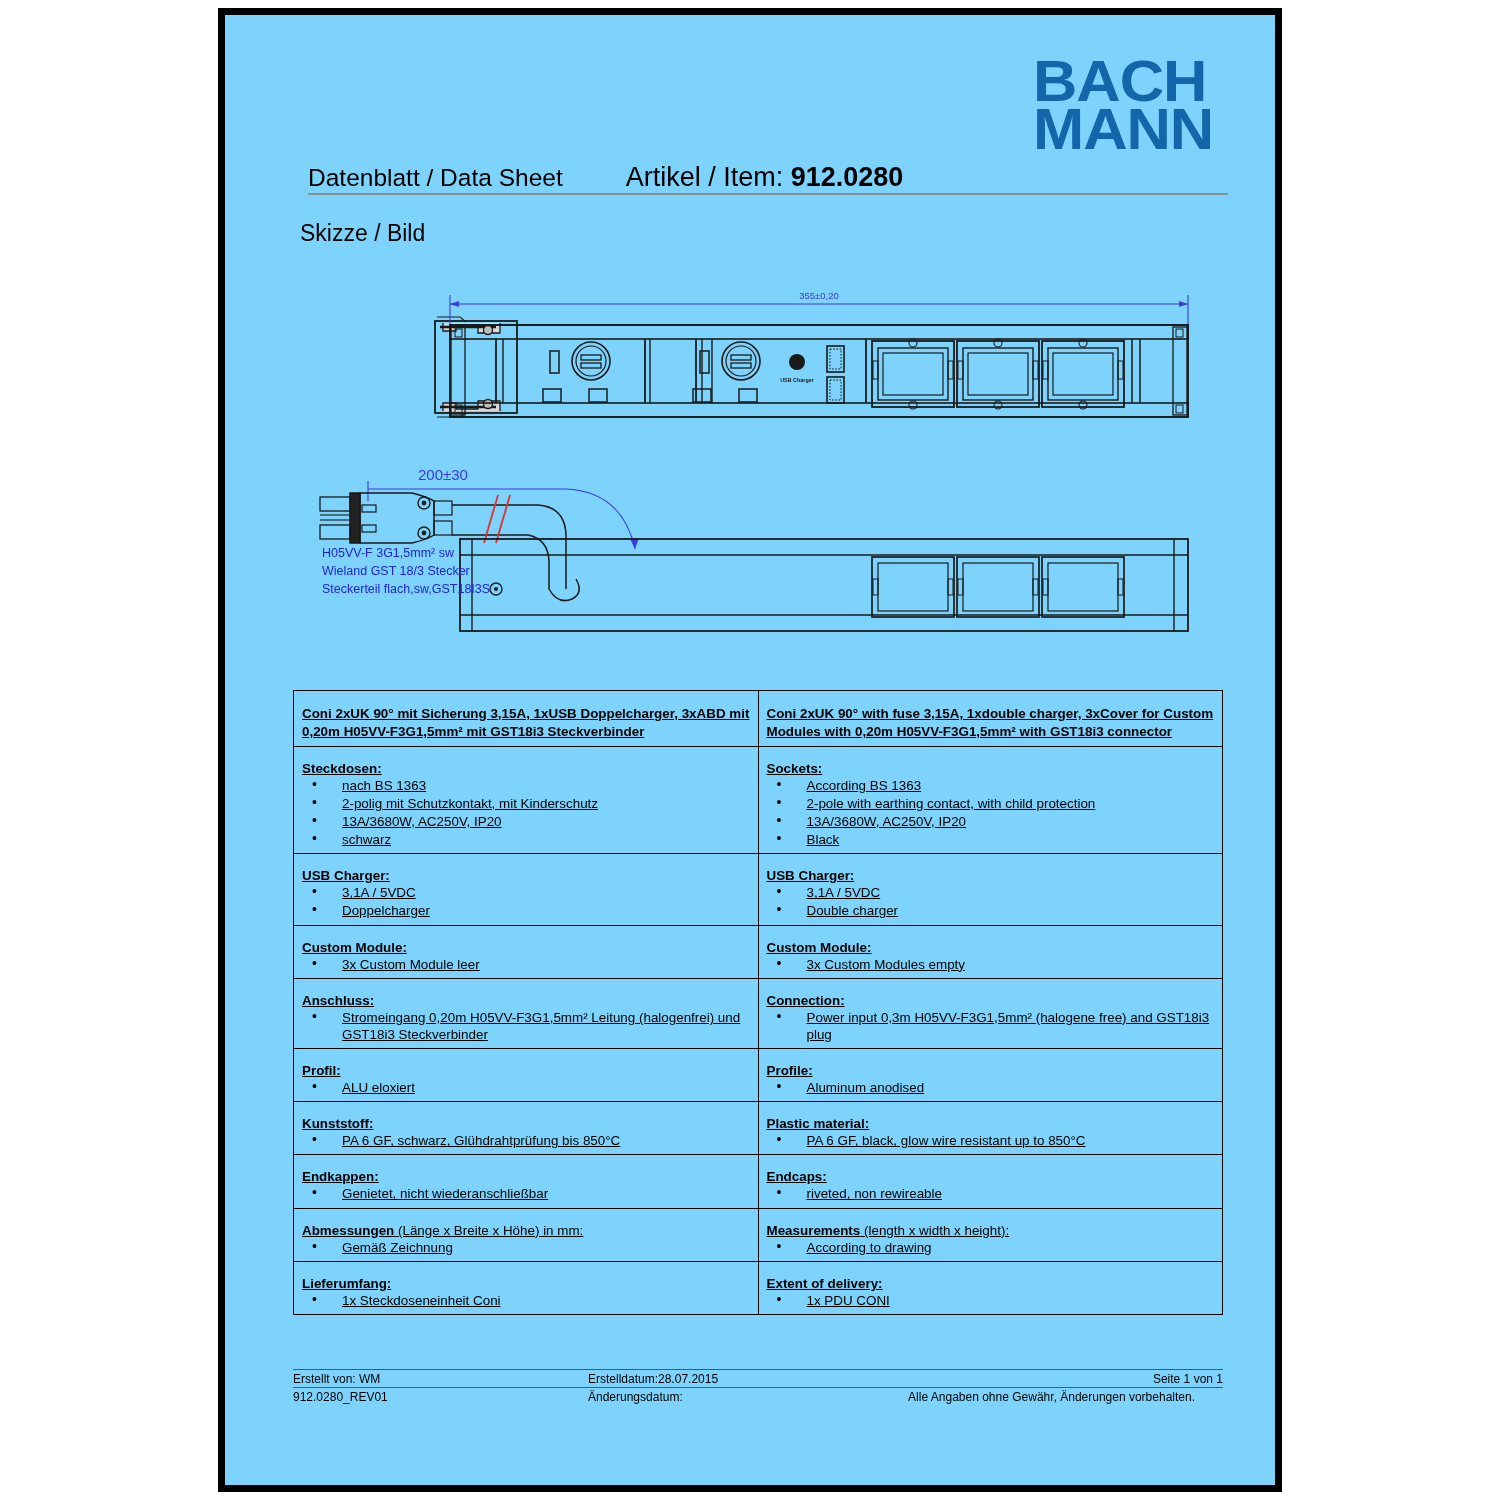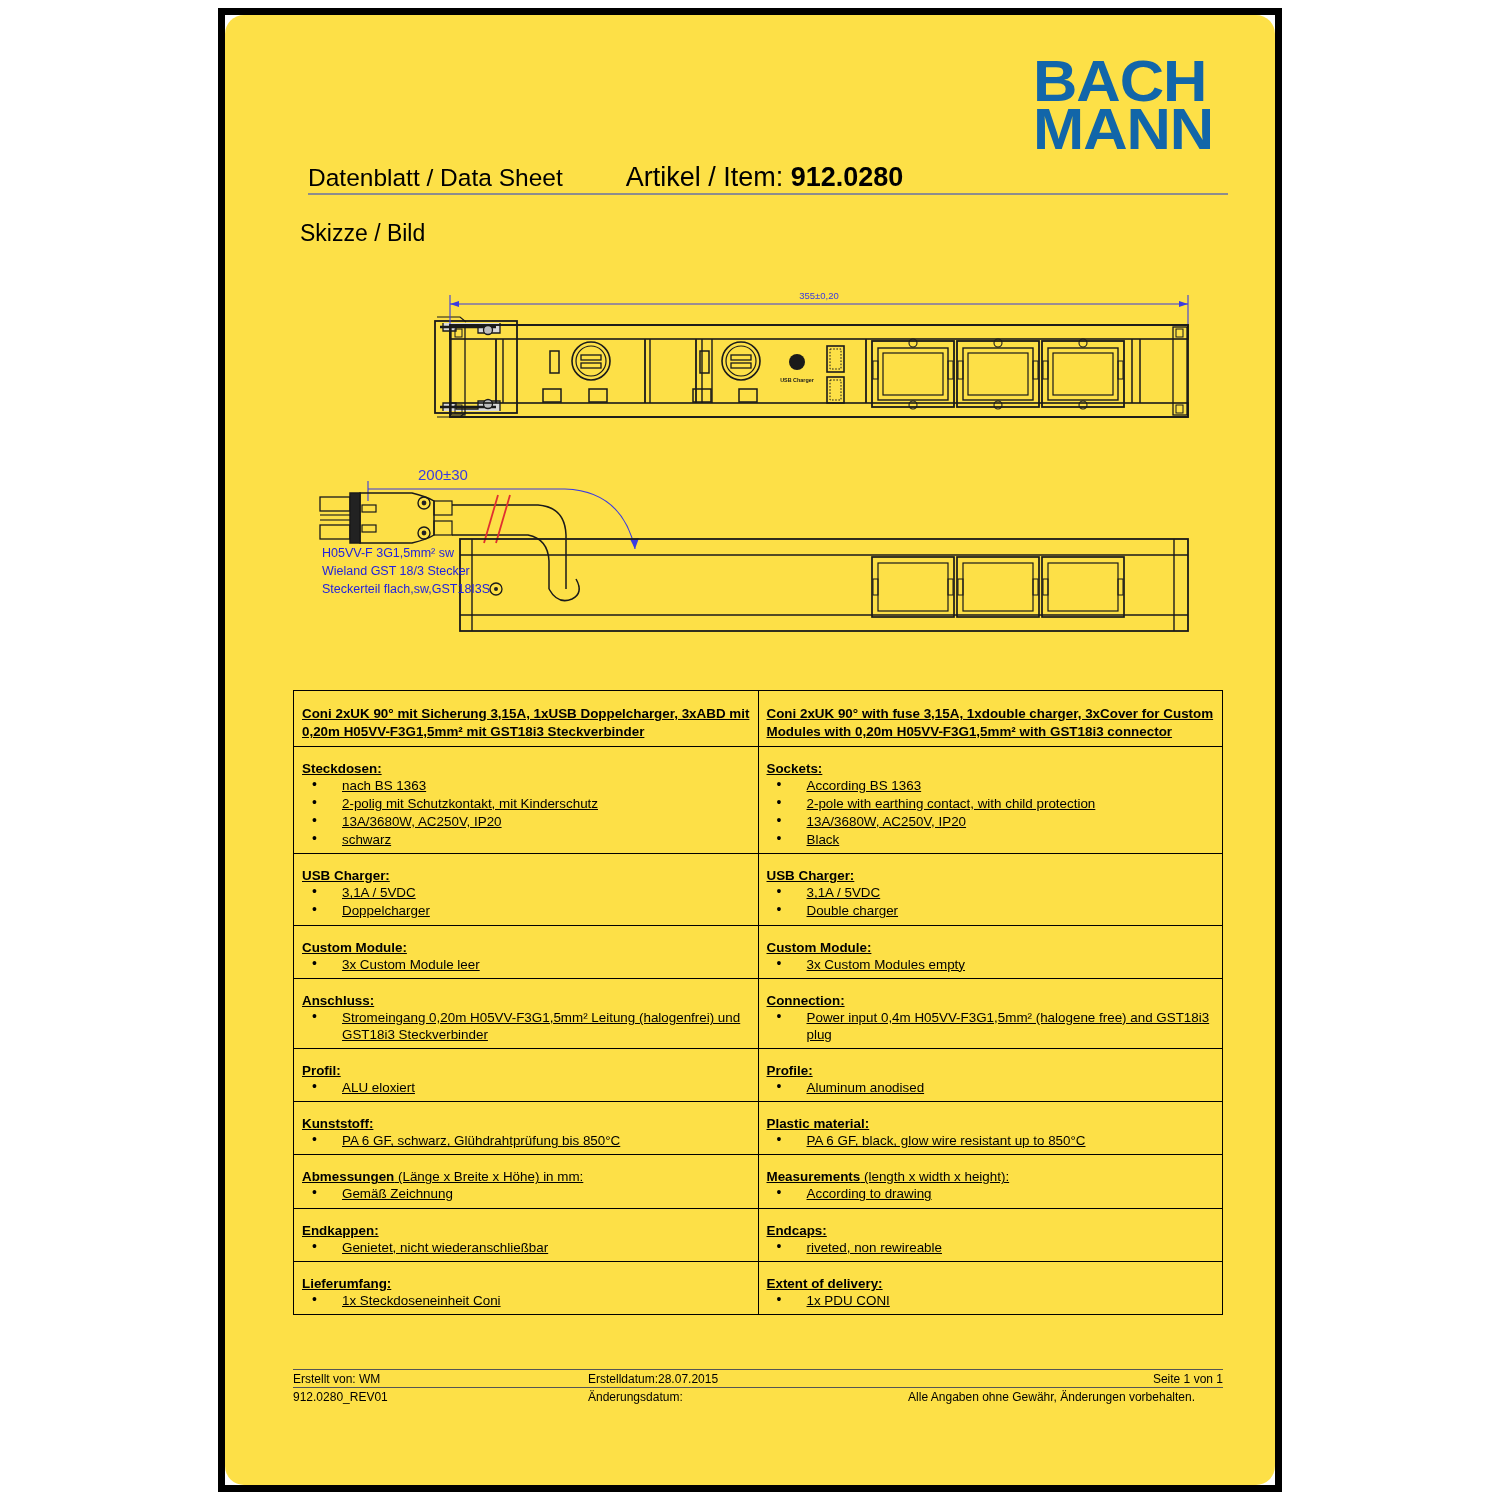--- a/index.html
+++ b/index.html
@@ -17,23 +17,22 @@
     position: absolute;
     left: 218px; top: 8px;
     width: 1064px; height: 1484px;
     border: 7px solid #000000;
     background: #ffffff;
     box-sizing: border-box;
   }
   .sheet {
     position: absolute;
     left: 0; top: 0; right: 0; bottom: 0;
-    background: #fde047;
+    background: #7dd3fc;
     overflow: hidden;
-    border-radius: 19px;
   }
 
   
   .logo {
     position: absolute;
     right: 72px; top: 42px;
     text-align: left;
     line-height: 0.82;
     letter-spacing: -1px;
   }
@@ -402,21 +401,21 @@
           <tr>
             <td>
               <span class="cat">Anschluss:</span>
               <ul class="bul">
                 <li>Stromeingang 0,20m H05VV-F3G1,5mm² Leitung (halogenfrei) und GST18i3 Steckverbinder</li>
               </ul>
             </td>
             <td>
               <span class="cat">Connection:</span>
               <ul class="bul">
-                <li>Power input 0,4m H05VV-F3G1,5mm² (halogene free) and GST18i3 plug</li>
+                <li>Power input 0,3m H05VV-F3G1,5mm² (halogene free) and GST18i3 plug</li>
               </ul>
             </td>
           </tr>
           <tr>
             <td>
               <span class="cat">Profil:</span>
               <ul class="bul">
                 <li>ALU eloxiert</li>
               </ul>
             </td>
@@ -436,43 +435,43 @@
             </td>
             <td>
               <span class="cat">Plastic material:</span>
               <ul class="bul">
                 <li>PA 6 GF, black, glow wire resistant up to 850°C</li>
               </ul>
             </td>
           </tr>
           <tr>
             <td>
+              <span class="cat">Endkappen:</span>
+              <ul class="bul">
+                <li>Genietet, nicht wiederanschließbar</li>
+              </ul>
+            </td>
+            <td>
+              <span class="cat">Endcaps:</span>
+              <ul class="bul">
+                <li>riveted, non rewireable</li>
+              </ul>
+            </td>
+          </tr>
+          <tr>
+            <td>
               <span class="cat">Abmessungen<span class="light"> (Länge x Breite x Höhe) in mm:</span></span>
               <ul class="bul">
                 <li>Gemäß Zeichnung</li>
               </ul>
             </td>
             <td>
               <span class="cat">Measurements<span class="light"> (length x width x height):</span></span>
               <ul class="bul">
                 <li>According to drawing</li>
-              </ul>
-            </td>
-          </tr>
-          <tr>
-            <td>
-              <span class="cat">Endkappen:</span>
-              <ul class="bul">
-                <li>Genietet, nicht wiederanschließbar</li>
-              </ul>
-            </td>
-            <td>
-              <span class="cat">Endcaps:</span>
-              <ul class="bul">
-                <li>riveted, non rewireable</li>
               </ul>
             </td>
           </tr>
           <tr>
             <td>
               <span class="cat">Lieferumfang:</span>
               <ul class="bul">
                 <li>1x Steckdoseneinheit Coni</li>
               </ul>
             </td>

